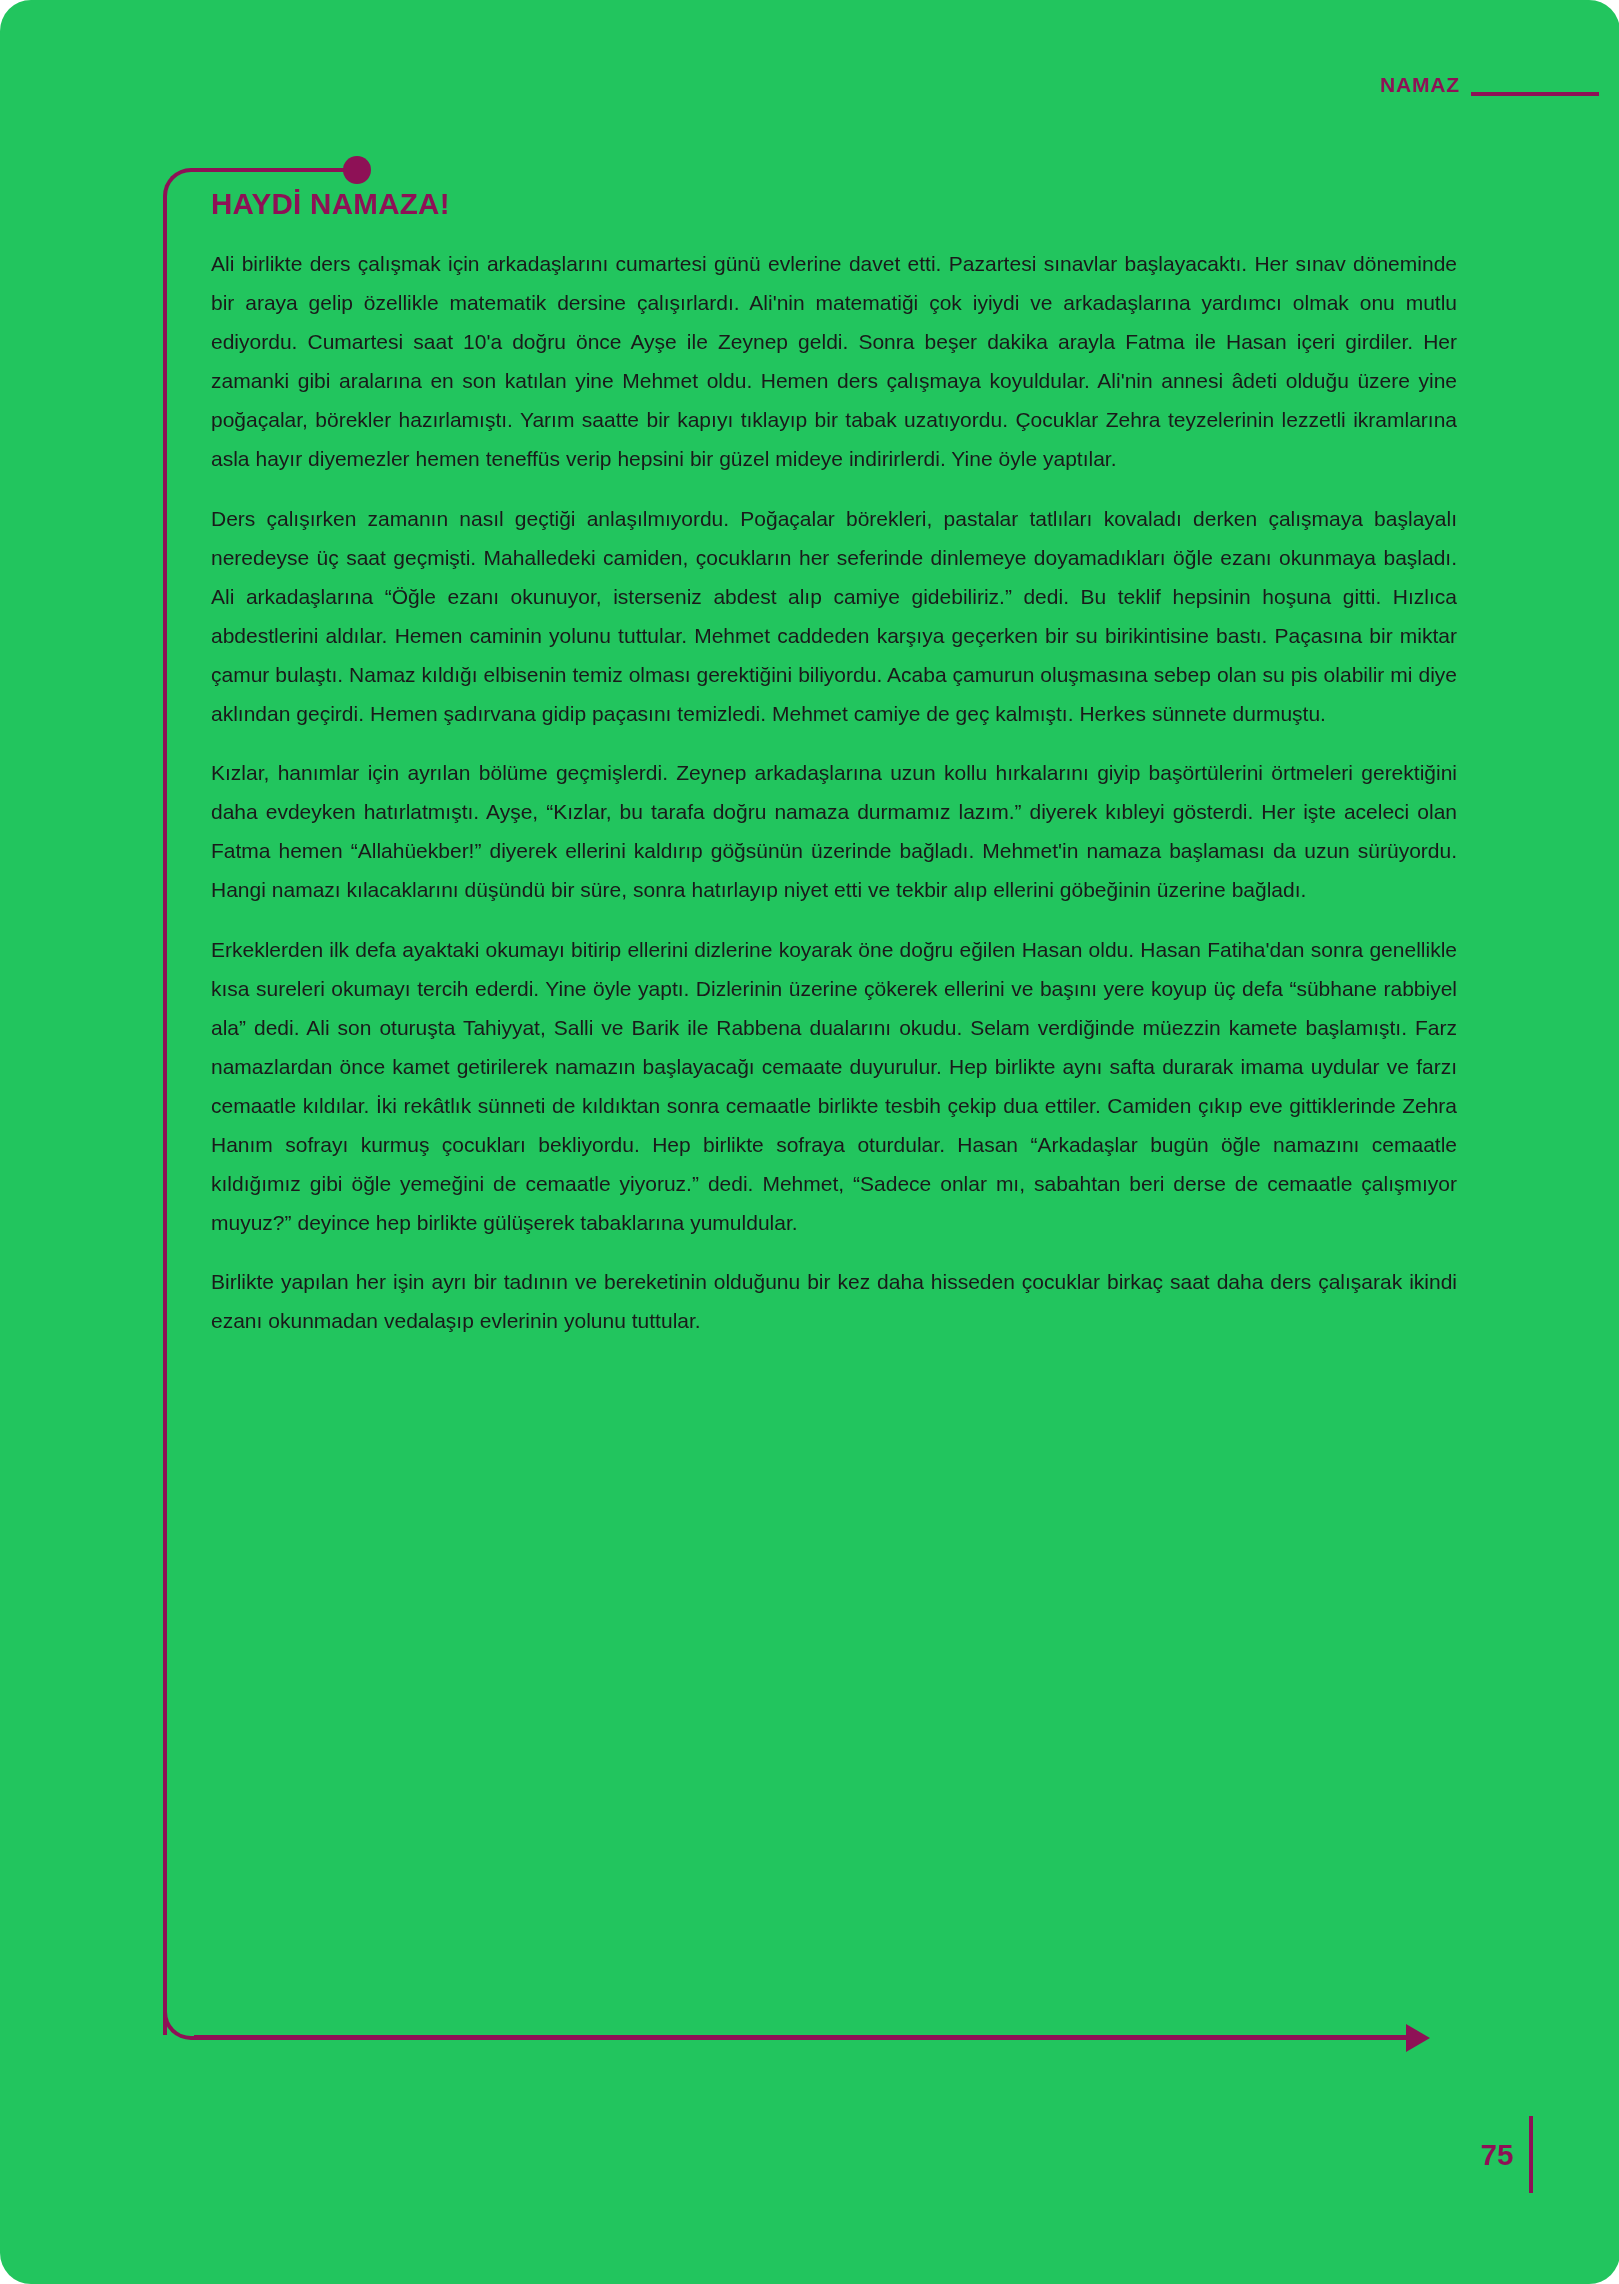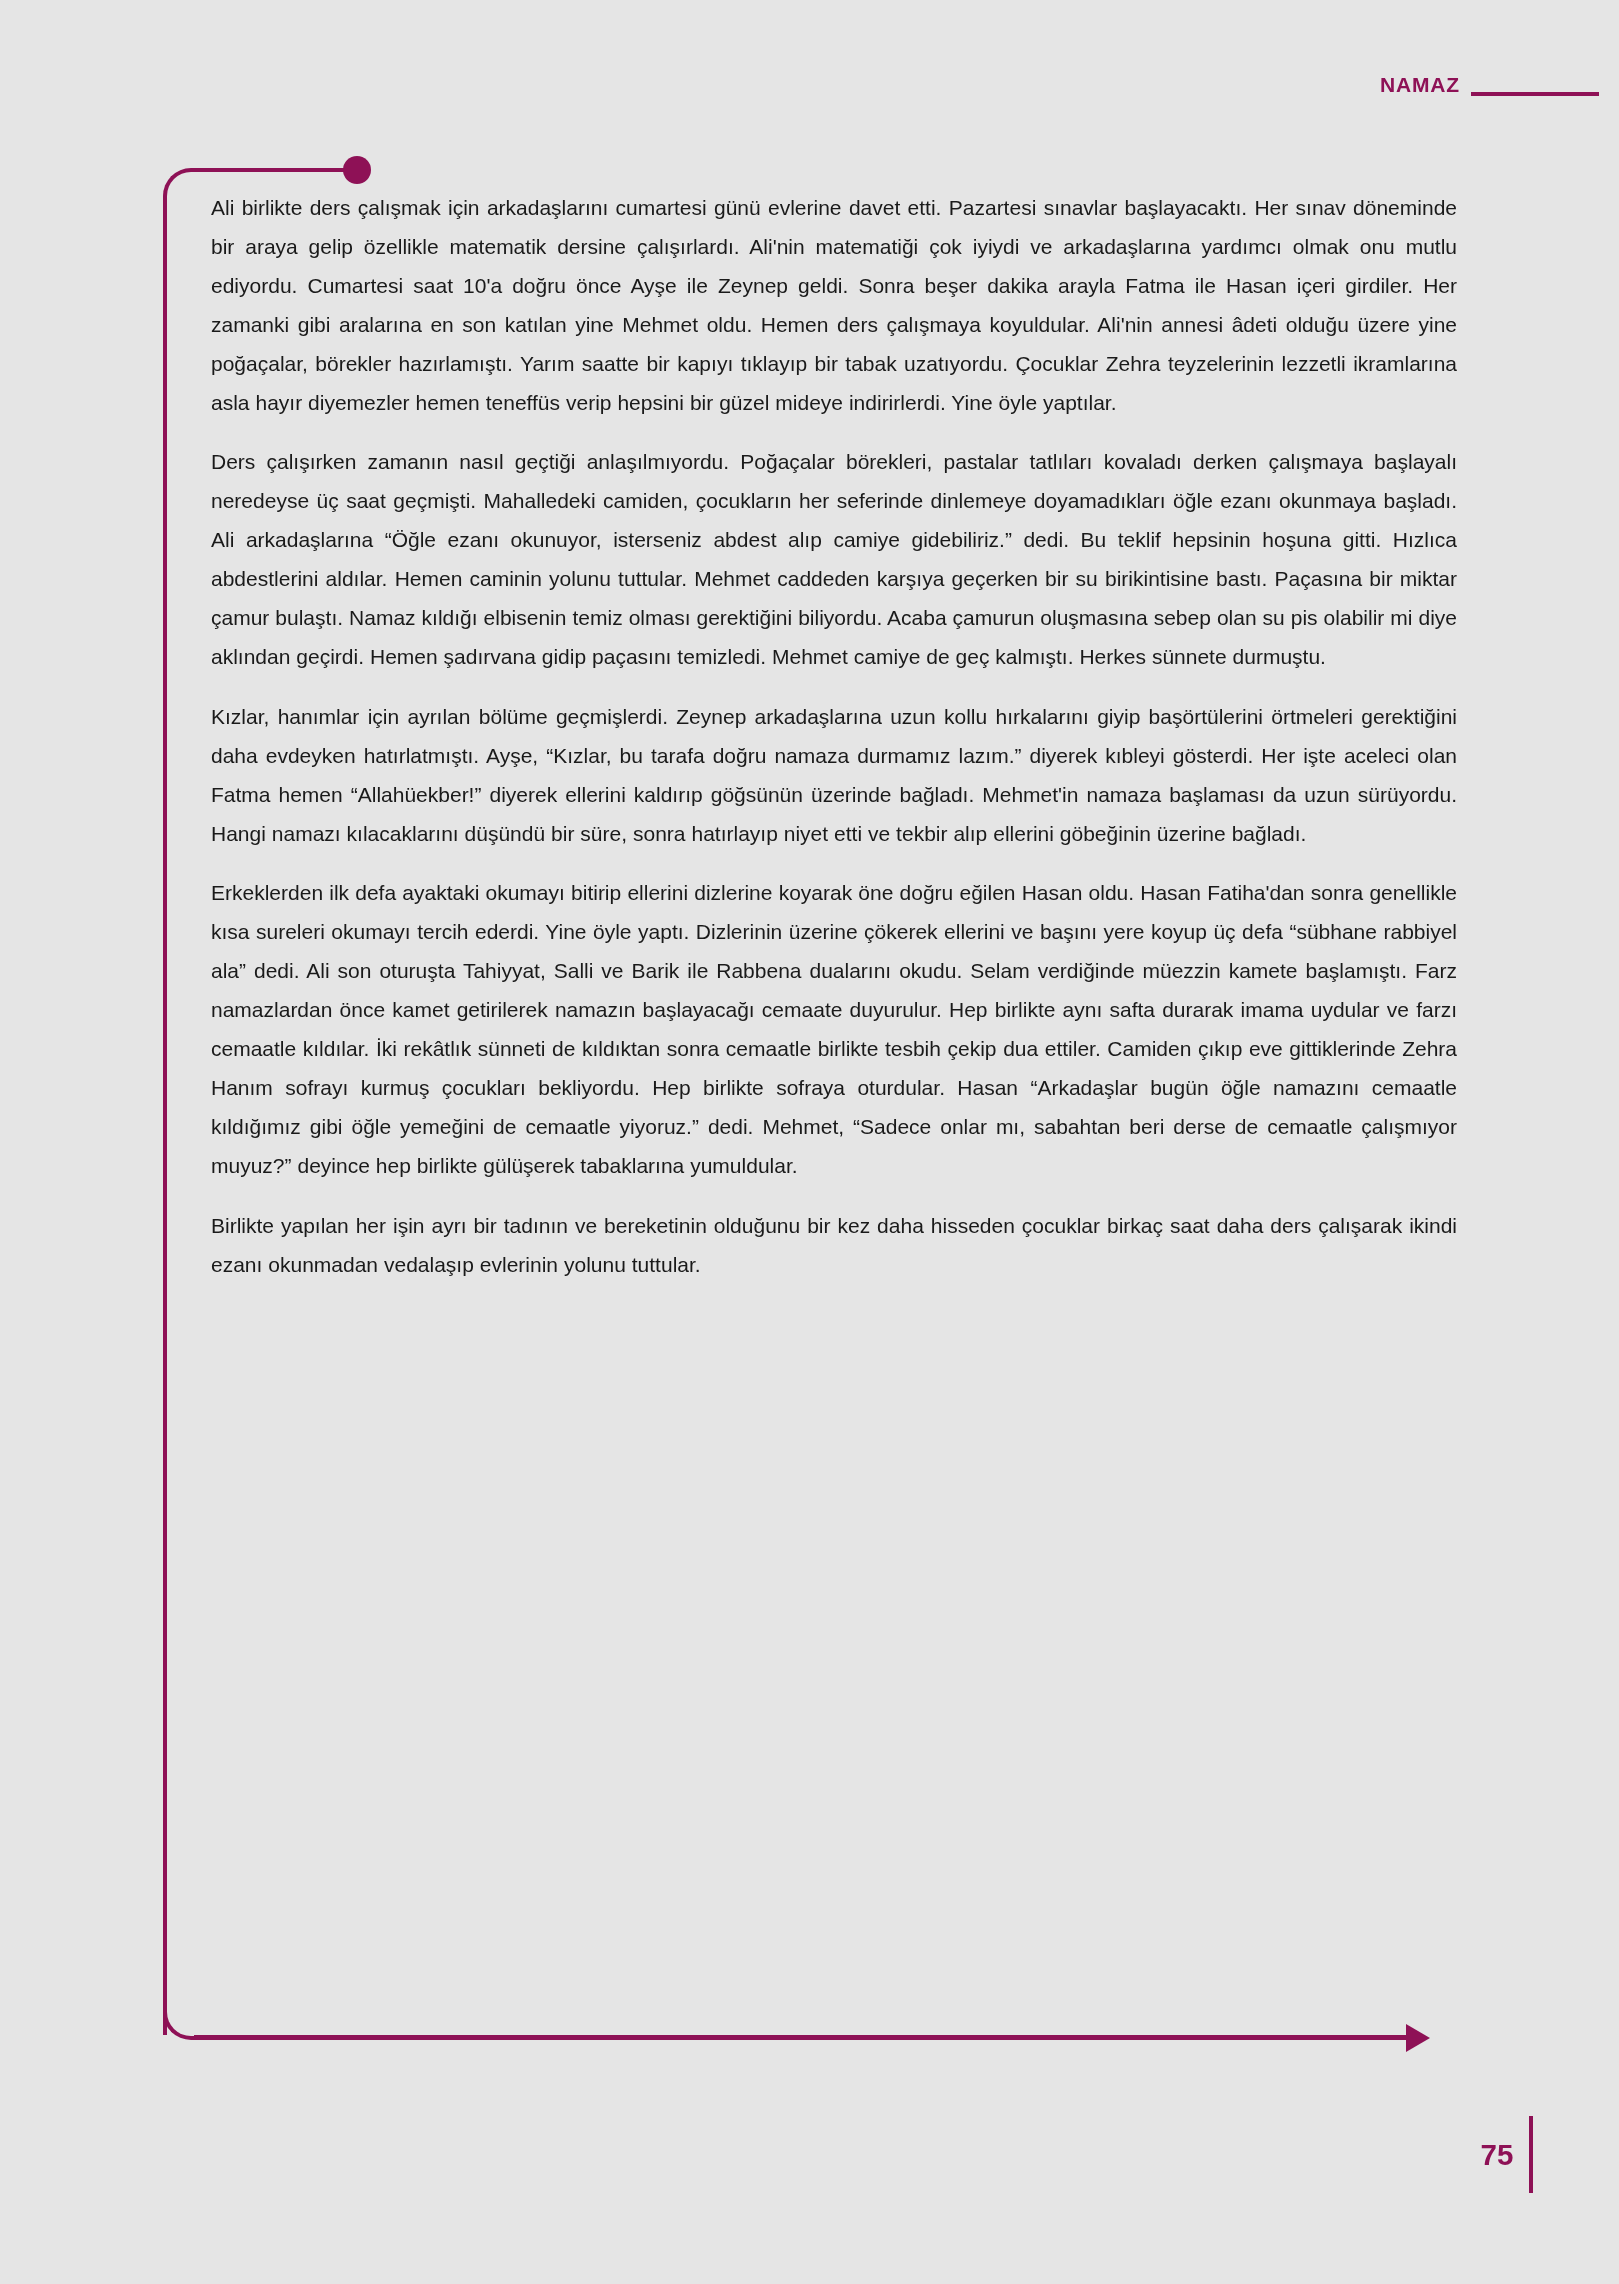--- a/index.html
+++ b/index.html
@@ -4,24 +4,25 @@
 <style>
   html, body {
     margin: 0;
     padding: 0;
     background: #ffffff;
   }
   .page {
     position: relative;
     width: 1620px;
     height: 2284px;
-    background: #e5e5e5;
+    background: #22c55e;
     font-family: "Liberation Sans", sans-serif;
     overflow: hidden;
     box-sizing: border-box;
+    border-radius: 31px;
   }
 
   
   .running-head {
     position: absolute;
     top: 60px;
     right: 0;
     left: 0;
     height: 49px;
     display: flex;
@@ -187,20 +188,21 @@
     <span class="frame-top"></span>
     <span class="frame-dot"></span>
     <span class="frame-corner"></span>
     <span class="frame-left"></span>
     <span class="frame-corner-bottom"></span>
     <span class="frame-bottom"></span>
     <span class="frame-arrow"></span>
   </div>
 
   <div class="content">
+    <h1 class="section-title">HAYDİ NAMAZA!</h1>
 
     <p class="body-text">Ali birlikte ders çalışmak için arkadaşlarını cumartesi günü evlerine davet etti. Pazartesi sınavlar başlayacaktı. Her sınav döneminde bir araya gelip özellikle matematik dersine çalışırlardı. Ali'nin matematiği çok iyiydi ve arkadaşlarına yardımcı olmak onu mutlu ediyordu. Cumartesi saat 10'a doğru önce Ayşe ile Zeynep geldi. Sonra beşer dakika arayla Fatma ile Hasan içeri girdiler. Her zamanki gibi aralarına en son katılan yine Mehmet oldu. Hemen ders çalışmaya koyuldular. Ali'nin annesi âdeti olduğu üzere yine poğaçalar, börekler hazırlamıştı. Yarım saatte bir kapıyı tıklayıp bir tabak uzatıyordu. Çocuklar Zehra teyzelerinin lezzetli ikramlarına asla hayır diyemezler hemen teneffüs verip hepsini bir güzel mideye indirirlerdi. Yine öyle yaptılar.</p>
     <p class="body-text">Ders çalışırken zamanın nasıl geçtiği anlaşılmıyordu. Poğaçalar börekleri, pastalar tatlıları kovaladı derken çalışmaya başlayalı neredeyse üç saat geçmişti. Mahalledeki camiden, çocukların her seferinde dinlemeye doyamadıkları öğle ezanı okunmaya başladı. Ali arkadaşlarına “Öğle ezanı okunuyor, isterseniz abdest alıp camiye gidebiliriz.” dedi. Bu teklif hepsinin hoşuna gitti. Hızlıca abdestlerini aldılar. Hemen caminin yolunu tuttular. Mehmet caddeden karşıya geçerken bir su birikintisine bastı. Paçasına bir miktar çamur bulaştı. Namaz kıldığı elbisenin temiz olması gerektiğini biliyordu. Acaba çamurun oluşmasına sebep olan su pis olabilir mi diye aklından geçirdi. Hemen şadırvana gidip paçasını temizledi. Mehmet camiye de geç kalmıştı. Herkes sünnete durmuştu.</p>
     <p class="body-text">Kızlar, hanımlar için ayrılan bölüme geçmişlerdi. Zeynep arkadaşlarına uzun kollu hırkalarını giyip başörtülerini örtmeleri gerektiğini daha evdeyken hatırlatmıştı. Ayşe, “Kızlar, bu tarafa doğru namaza durmamız lazım.” diyerek kıbleyi gösterdi. Her işte aceleci olan Fatma hemen “Allahüekber!” diyerek ellerini kaldırıp göğsünün üzerinde bağladı. Mehmet'in namaza başlaması da uzun sürüyordu. Hangi namazı kılacaklarını düşündü bir süre, sonra hatırlayıp niyet etti ve tekbir alıp ellerini göbeğinin üzerine bağladı.</p>
     <p class="body-text">Erkeklerden ilk defa ayaktaki okumayı bitirip ellerini dizlerine koyarak öne doğru eğilen Hasan oldu. Hasan Fatiha'dan sonra genellikle kısa sureleri okumayı tercih ederdi. Yine öyle yaptı. Dizlerinin üzerine çökerek ellerini ve başını yere koyup üç defa “sübhane rabbiyel ala” dedi. Ali son oturuşta Tahiyyat, Salli ve Barik ile Rabbena dualarını okudu. Selam verdiğinde müezzin kamete başlamıştı. Farz namazlardan önce kamet getirilerek namazın başlayacağı cemaate duyurulur. Hep birlikte aynı safta durarak imama uydular ve farzı cemaatle kıldılar. İki rekâtlık sünneti de kıldıktan sonra cemaatle birlikte tesbih çekip dua ettiler. Camiden çıkıp eve gittiklerinde Zehra Hanım sofrayı kurmuş çocukları bekliyordu. Hep birlikte sofraya oturdular. Hasan “Arkadaşlar bugün öğle namazını cemaatle kıldığımız gibi öğle yemeğini de cemaatle yiyoruz.” dedi. Mehmet, “Sadece onlar mı, sabahtan beri derse de cemaatle çalışmıyor muyuz?” deyince hep birlikte gülüşerek tabaklarına yumuldular.</p>
     <p class="body-text">Birlikte yapılan her işin ayrı bir tadının ve bereketinin olduğunu bir kez daha hisseden çocuklar birkaç saat daha ders çalışarak ikindi ezanı okunmadan vedalaşıp evlerinin yolunu tuttular.</p>
   </div>
 
   <div class="folio">
     <span class="folio-number">75</span>

